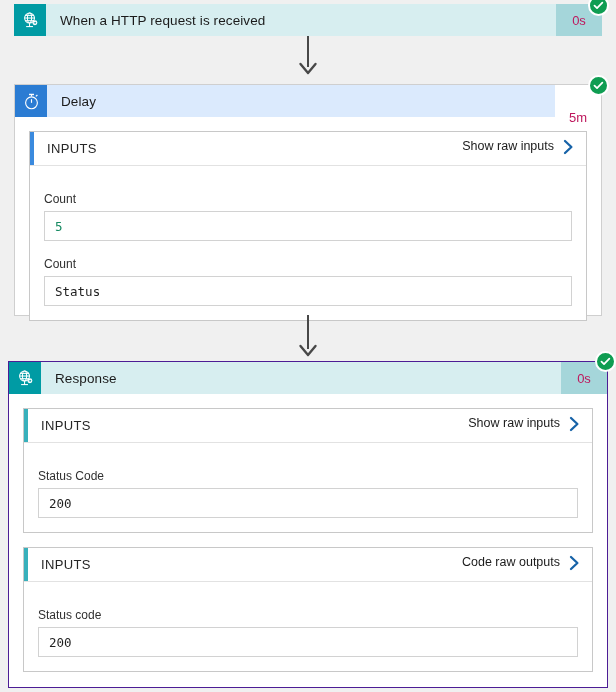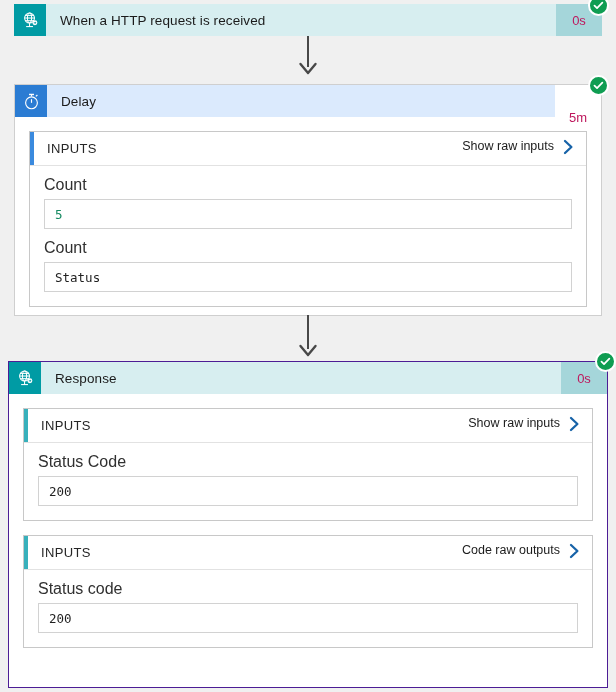--- a/index.html
+++ b/index.html
@@ -143,23 +143,24 @@
   .chevron { display: block; }
 
   .section-fields {
     padding: 10px 14px 14px 14px;
   }
 
   .field { margin-bottom: 10px; }
   .field:last-child { margin-bottom: 0; }
 
   .field-label {
-    font-size: 16px;
+    font-size: 12px;
     color: #303030;
     margin-bottom: 5px;
+    margin-top: 16px;
   }
 
   .field-box {
     border: 1px solid #d2d2d2;
     background: #ffffff;
     height: 30px;
     display: flex;
     align-items: center;
     padding: 0 10px;
     font-family: "DejaVu Sans Mono", "Liberation Mono", monospace;

